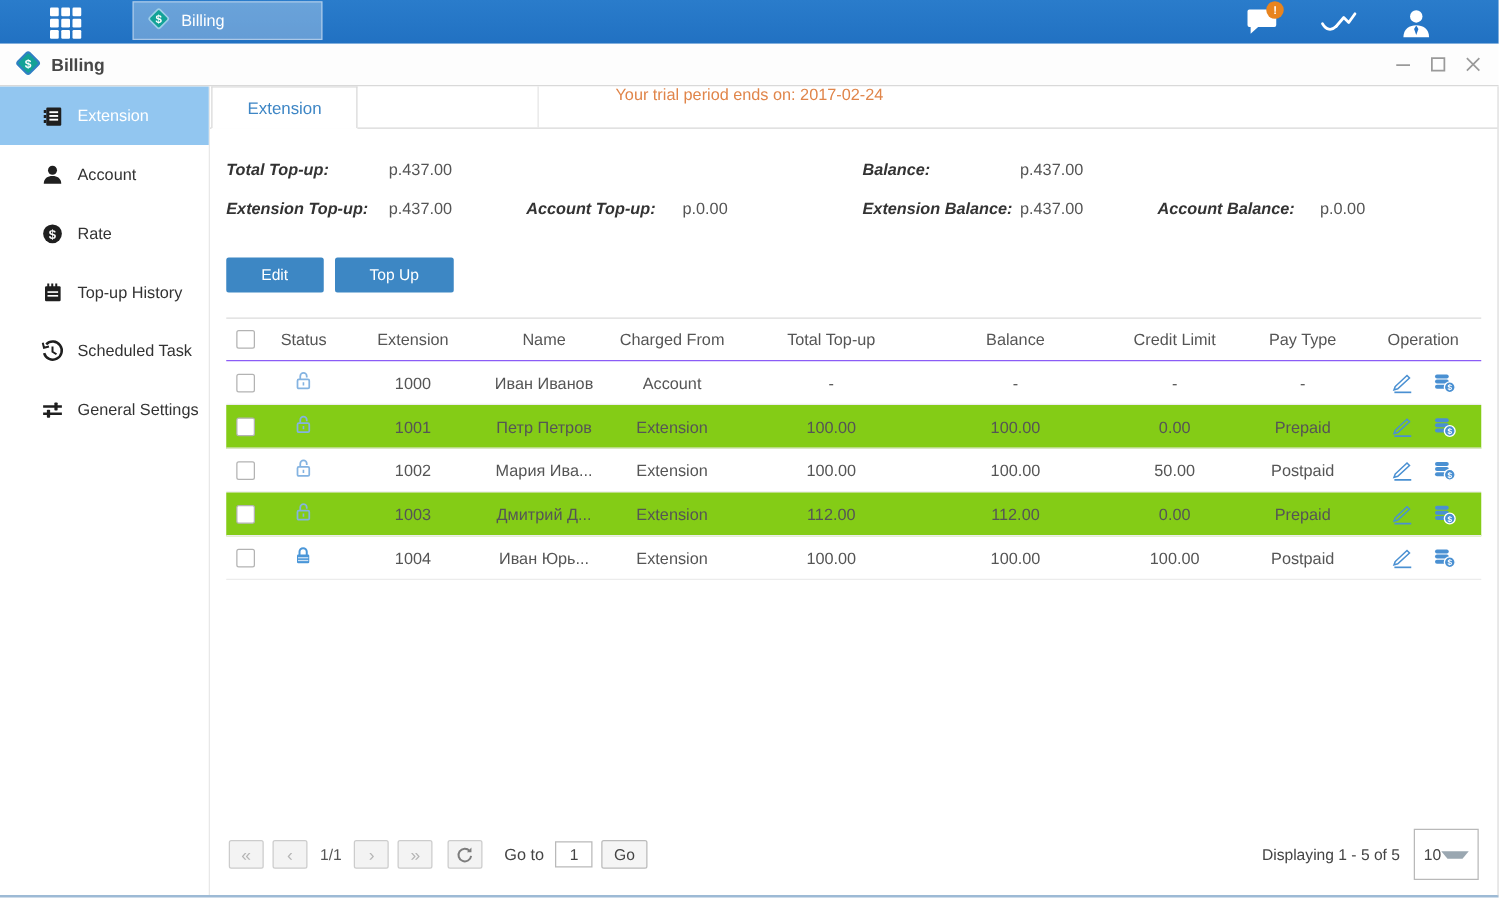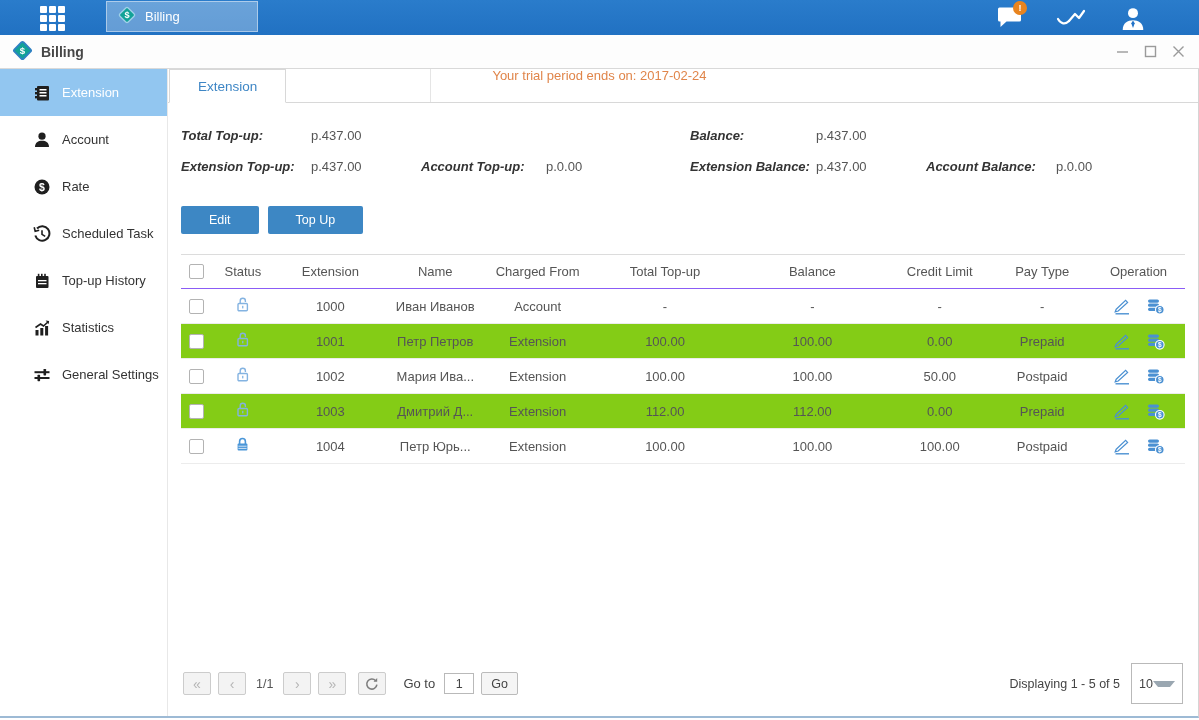--- a/index.html
+++ b/index.html
@@ -187,52 +187,40 @@
       <span class="sicon">
         <svg width="18" height="18" viewBox="0 0 18 18">
             <circle cx="9" cy="9" r="7.5" fill="#1f1f1f"></circle>
             <text x="9" y="13" font-size="10.5" font-weight="bold" fill="#fff" text-anchor="middle" font-family="Liberation Sans, sans-serif">$</text>
           </svg>
       </span>
       <span>Rate</span>
     </div>
     <div class="side-item">
       <span class="sicon">
-        <svg width="18" height="18" viewBox="0 0 18 18" fill="none">
-            <path d="M4 3.5 a7.2 7.2 0 1 1 -1.7 7" stroke="#1f1f1f" stroke-width="2"></path>
-            <path d="M1.2 2.2 l1 4 4 -1" fill="none" stroke="#1f1f1f" stroke-width="1.6"></path>
-            <path d="M9 5.2 v4.2 l3.2 2" stroke="#1f1f1f" stroke-width="1.6"></path>
-          </svg>
-      </span>
-      <span>Scheduled Task</span>
-    </div>
-    <div class="side-item">
-      <span class="sicon">
         <svg width="18" height="18" viewBox="0 0 18 18">
             <rect x="3" y="4" width="12.5" height="12" rx="1" fill="#1f1f1f"></rect>
             <rect x="4.8" y="1.8" width="1.6" height="3.4" fill="#1f1f1f"></rect>
             <rect x="8" y="1.8" width="1.6" height="3.4" fill="#1f1f1f"></rect>
             <rect x="11.2" y="1.8" width="1.6" height="3.4" fill="#1f1f1f"></rect>
             <rect x="5" y="8" width="8.5" height="1.3" fill="#fff"></rect>
             <rect x="5" y="11" width="8.5" height="1.3" fill="#fff"></rect>
           </svg>
       </span>
       <span>Top-up History</span>
     </div>
     <div class="side-item">
       <span class="sicon">
-        <svg width="18" height="18" viewBox="0 0 18 18">
-            <rect x="2.5" y="11" width="3" height="5.5" fill="#1f1f1f"></rect>
-            <rect x="7.3" y="9" width="3" height="7.5" fill="#1f1f1f"></rect>
-            <rect x="12.1" y="7" width="3" height="9.5" fill="#1f1f1f"></rect>
-            <path d="M2.5 8.5 l5 -3.5 3 2 5 -4.5" fill="none" stroke="#1f1f1f" stroke-width="1.6"></path>
-            <path d="M12.7 1.6 l3.4 0.4 -0.6 3.3 z" fill="#1f1f1f"></path>
-          </svg>
-      </span>
-      <span>Statistics</span>
+        <svg width="18" height="18" viewBox="0 0 18 18" fill="none">
+            <path d="M4 3.5 a7.2 7.2 0 1 1 -1.7 7" stroke="#1f1f1f" stroke-width="2"></path>
+            <path d="M1.2 2.2 l1 4 4 -1" fill="none" stroke="#1f1f1f" stroke-width="1.6"></path>
+            <path d="M9 5.2 v4.2 l3.2 2" stroke="#1f1f1f" stroke-width="1.6"></path>
+          </svg>
+      </span>
+      <span>Scheduled Task</span>
     </div>
     <div class="side-item">
       <span class="sicon">
         <svg width="18" height="18" viewBox="0 0 18 18">
             <rect x="1.5" y="5.2" width="15" height="2" fill="#1f1f1f"></rect>
             <rect x="10.5" y="3" width="2.6" height="6.4" rx="0.6" fill="#1f1f1f"></rect>
             <rect x="1.5" y="11" width="15" height="2" fill="#1f1f1f"></rect>
             <rect x="4.5" y="8.8" width="2.6" height="6.4" rx="0.6" fill="#1f1f1f"></rect>
           </svg>
       </span>
@@ -444,21 +432,21 @@
             </span>
           <span class="col-status">
               <span><svg width="17" height="17" viewBox="0 0 17 17">
                   <path d="M5.6 8 V5.4 a2.9 2.9 0 0 1 5.8 0 V8" fill="none" stroke="#4a96d8" stroke-width="1.6"></path>
                   <rect x="3.6" y="7.6" width="9.8" height="7" rx="1" fill="#4a96d8"></rect>
                   <rect x="4.4" y="9.7" width="8.2" height="1" fill="#cfe3f5"></rect>
                   <rect x="4.4" y="11.9" width="8.2" height="1" fill="#cfe3f5"></rect>
                 </svg></span>
             </span>
           <span class="col-ext">1004</span>
-          <span class="col-name">Петр Юрь...</span>
+          <span class="col-name">Иван Юрь...</span>
           <span class="col-cf">Extension</span>
           <span class="col-tt">100.00</span>
           <span class="col-bal">100.00</span>
           <span class="col-cl">100.00</span>
           <span class="col-pt">Postpaid</span>
           <span class="col-op">
             <span class="op-ico">
                 <svg width="18" height="17" viewBox="0 0 18 17" fill="none">
                   <path d="M3.2 11.2 L12.6 2.4 l2 2 L5.2 13 l-3 0.9 z" stroke="#4a90d2" stroke-width="1.2"></path>
                   <path d="M2.5 15.8 h13.5" stroke="#4a90d2" stroke-width="1.4"></path>

